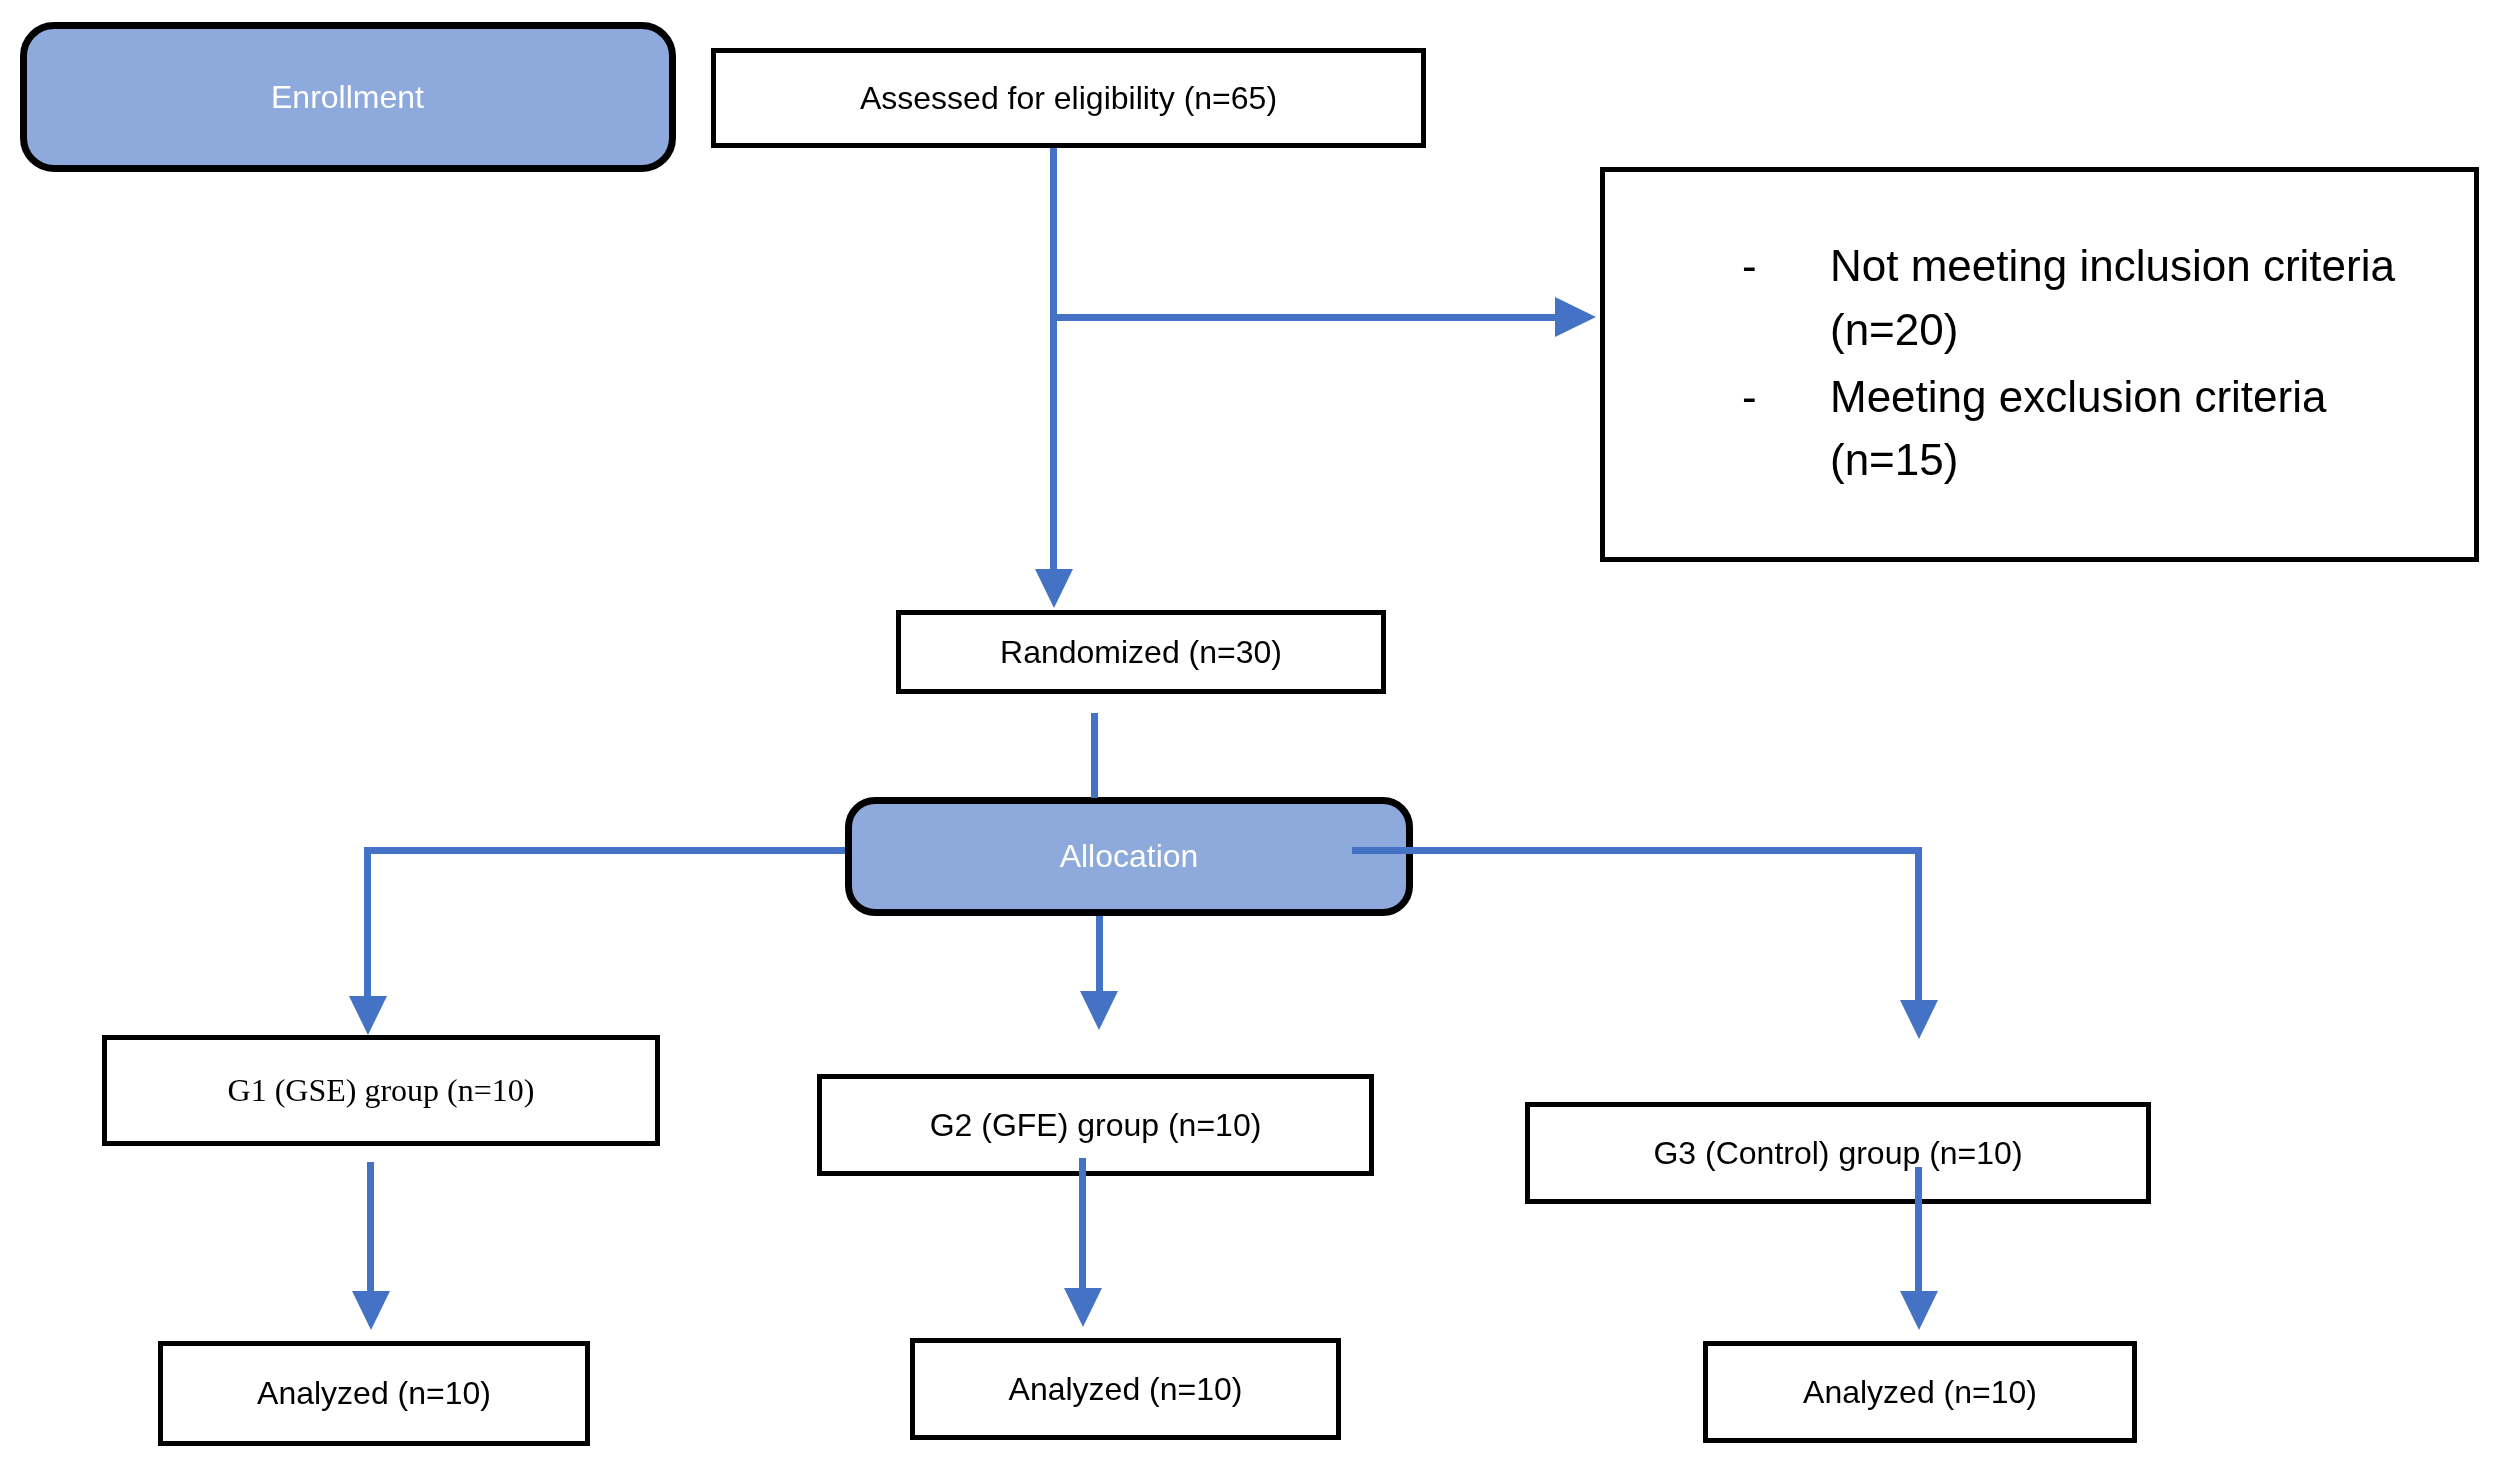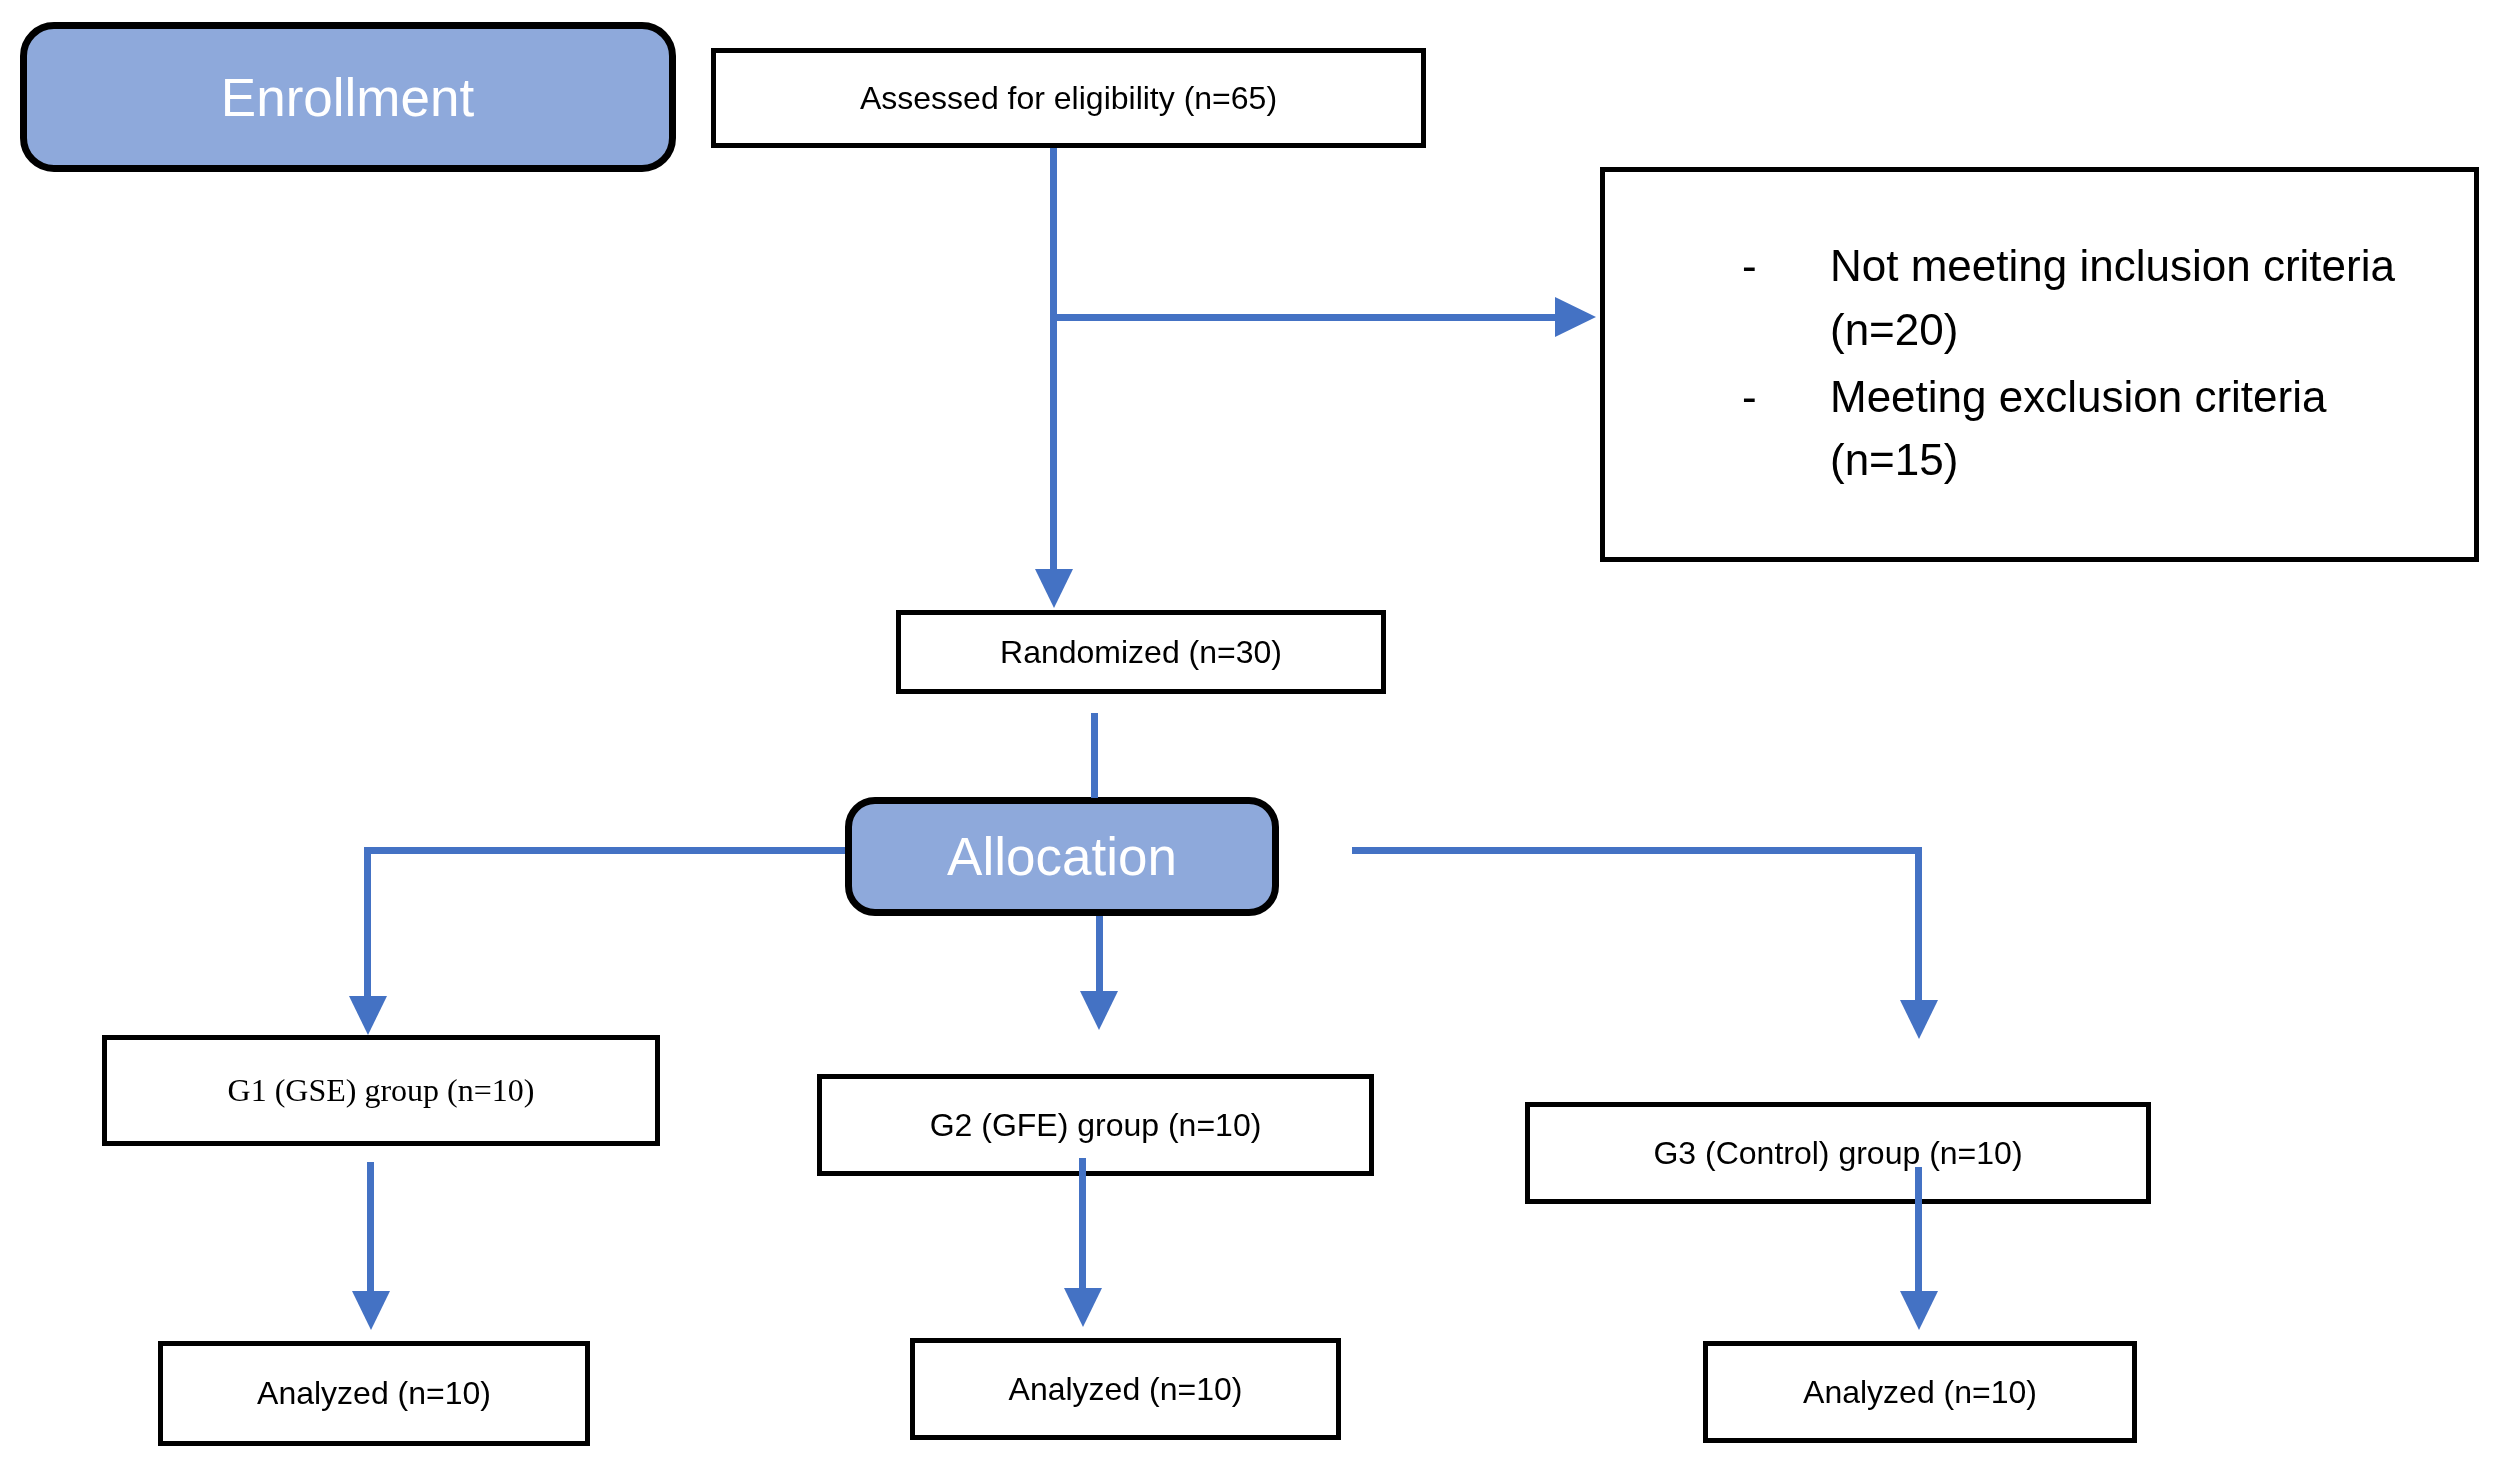--- a/index.html
+++ b/index.html
@@ -25,21 +25,21 @@
     font-size:32px;color:#000;
     white-space:nowrap;
   }
   .stage{
     position:absolute;
     box-sizing:border-box;
     background:var(--stage_fill);
     border:7.8px solid var(--border);
     border-radius:34px;
     display:flex;align-items:center;justify-content:center;
-    font-size:53px;color:var(--stage_text);
+    font-size:32px;color:var(--stage_text);
     white-space:nowrap;
   }
   .excluded{
     position:absolute;
     box-sizing:border-box;
     background:#ffffff;
     border:5.5px solid var(--border);
     font-size:44px;color:#000;
     padding:17px 31px 7.8px 34px;
     display:flex;flex-direction:column;align-items:flex-start;
@@ -86,21 +86,21 @@
         <span class="marker">-</span>
         <span class="itext">Meeting exclusion criteria (n=15)</span>
       </div>
     </div>
   </div>
 
   <div class="box" style="left:896px;top:610px;width:490px;height:84px;">
     <span>Randomized (n=30)</span>
   </div>
 
-  <div class="stage" style="left:845px;top:797px;width:434px;height:119px;border-radius:30px;">
+  <div class="stage" style="left:845px;top:797px;width:568px;height:119px;border-radius:30px;">
     <span>Allocation</span>
   </div>
 
   <div class="box" style="left:102px;top:1035px;width:558px;height:111px;font-family:Liberation Serif, serif;">
     <span>G1 (GSE) group (n=10)</span>
   </div>
   <div class="box" style="left:817px;top:1040px;width:557px;height:102px;margin-top:34px;">
     <span>G2 (GFE) group (n=10)</span>
   </div>
   <div class="box" style="left:1525px;top:1102px;width:626px;height:102px;">

